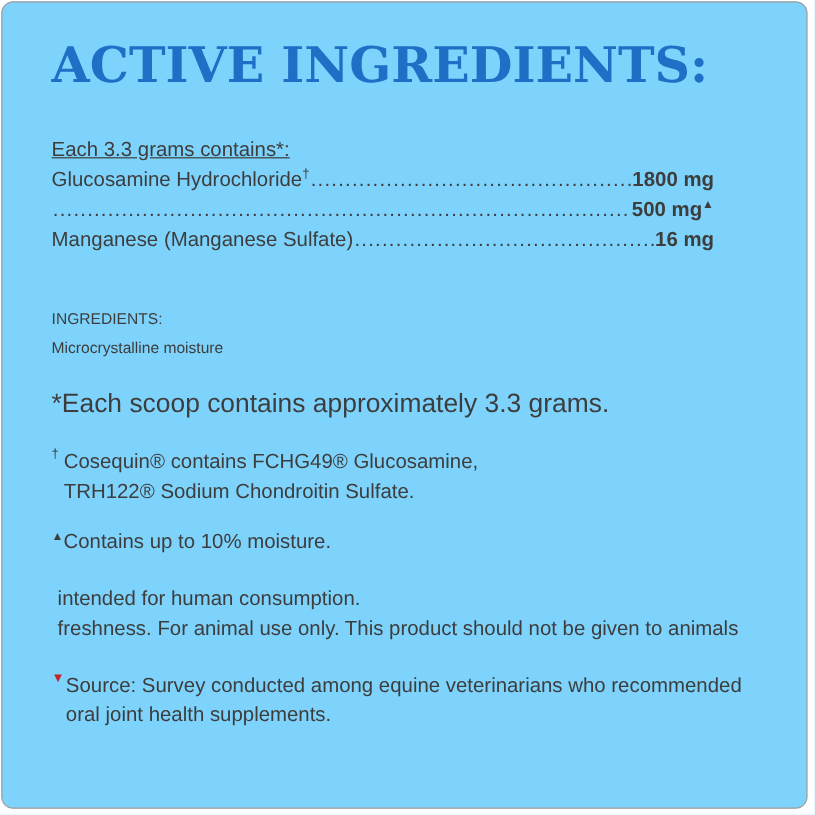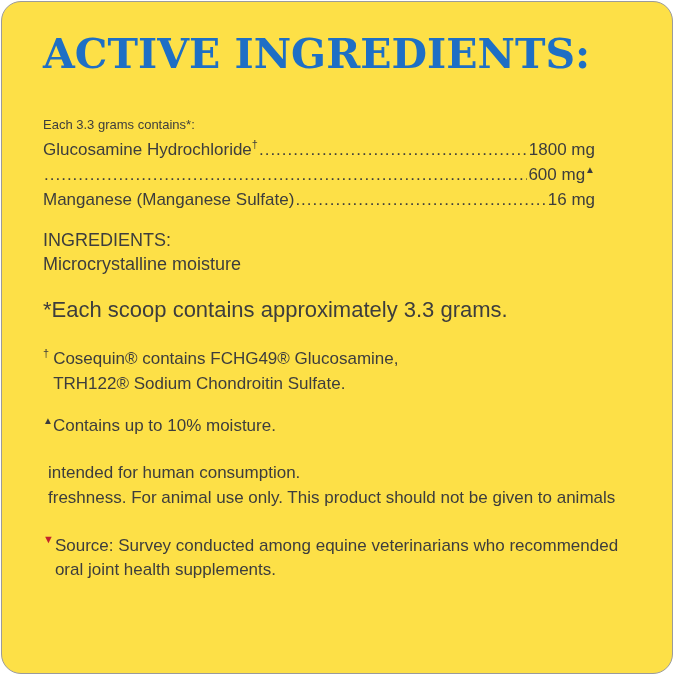--- a/index.html
+++ b/index.html
@@ -3,51 +3,51 @@
 <meta charset="utf-8">
 <style>
   html,body{margin:0;padding:0;}
   body{
     width:679px;height:679px;position:relative;background:#ffffff;
     font-family:"Liberation Sans", sans-serif;color:#3d3d3d;
     -webkit-font-smoothing:antialiased;
   }
   .card{
     position:absolute;left:1px;top:1px;right:6px;bottom:5px;
-    border:1.5px solid #9b9b9b;border-radius:20px;background:#fde047;
+    border:1.5px solid #9b9b9b;border-radius:10px;background:#7dd3fc;
     overflow:hidden;
   }
   .content{padding:30px 34px 0 41px;}
 
   .title{
     font-family:"DejaVu Serif", serif;
     font-weight:bold;
     font-size:41px;
     line-height:1.12;
     letter-spacing:0px;
     color:#1e6fc5;
     margin:0 0 34px 0;
   }
 
-  .serving{font-size:13px;line-height:25px;}
+  .serving{font-size:17px;line-height:25px;text-decoration:underline;}
 
   .actives{width:552px;}
   .row{display:flex;align-items:baseline;font-size:17px;line-height:25px;}
   .row .name{white-space:nowrap;}
   .row .leader{
     flex:1 1 auto;overflow:hidden;white-space:nowrap;
     letter-spacing:1px;margin:0 1px;color:#3d3d3d;
   }
-  .row .value{white-space:nowrap;}
+  .row .value{white-space:nowrap;font-weight:bold;}
 
   .sup{font-size:11px;vertical-align:super;line-height:0;}
   .tri-up{font-size:10px;vertical-align:super;line-height:0;}
   .tri-down{font-size:11px;vertical-align:top;line-height:1;color:#c3232b;margin-right:1px;}
 
-  .section-ingredients{margin-top:16px;font-size:18px;line-height:24px;}
+  .section-ingredients{margin-top:42px;font-size:13px;line-height:24px;}
   .note-scoop{margin-top:22px;font-size:22px;line-height:24px;}
 
   .note-dagger{margin-top:24px;font-size:17px;line-height:25px;display:flex;}
   .note-dagger .sym{font-size:11px;line-height:1;padding-top:2px;margin-right:4px;}
 
   .note-moisture{margin-top:18px;font-size:17px;line-height:24px;}
 
   .note-storage{margin-top:22px;padding-left:5px;font-size:17px;line-height:25px;}
 
   .note-source{margin-top:24px;font-size:17px;line-height:24px;display:flex;}
@@ -65,21 +65,21 @@
     <div class="actives">
 
       <div class="row">
         <span class="name"><span>Glucosamine Hydrochloride</span><span class="sup">†</span></span>
         <span class="leader">........................................................................................................................................................................................................</span>
         <span class="value"><span>1800 mg</span><span class="tri-up"></span></span>
       </div>
 
       <div class="row">
         <span class="leader">........................................................................................................................................................................................................</span>
-        <span class="value"><span>600 mg</span><span class="tri-up">▲</span></span>
+        <span class="value"><span>500 mg</span><span class="tri-up">▲</span></span>
       </div>
 
       <div class="row">
         <span class="name"><span>Manganese (Manganese Sulfate)</span><span class="sup"></span></span>
         <span class="leader">........................................................................................................................................................................................................</span>
         <span class="value"><span>16 mg</span><span class="tri-up"></span></span>
       </div>
 
     </div>
 

